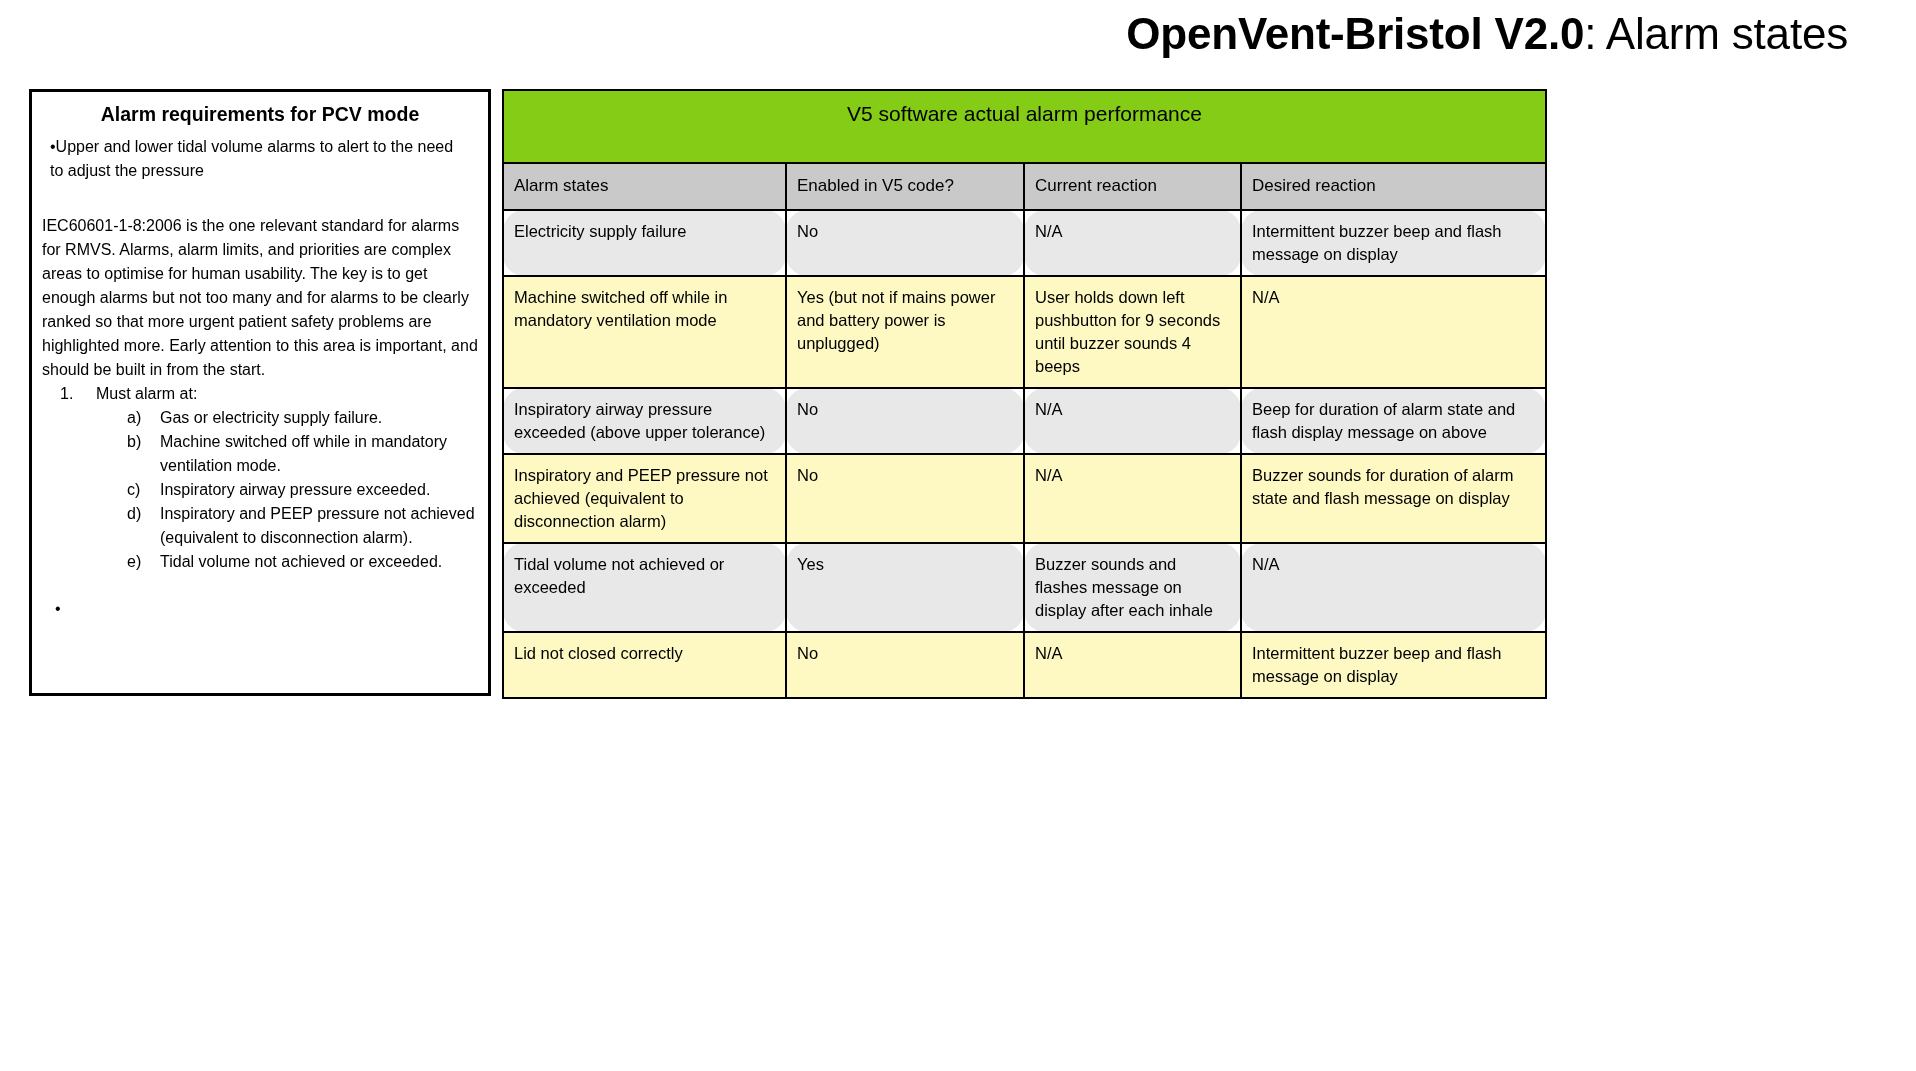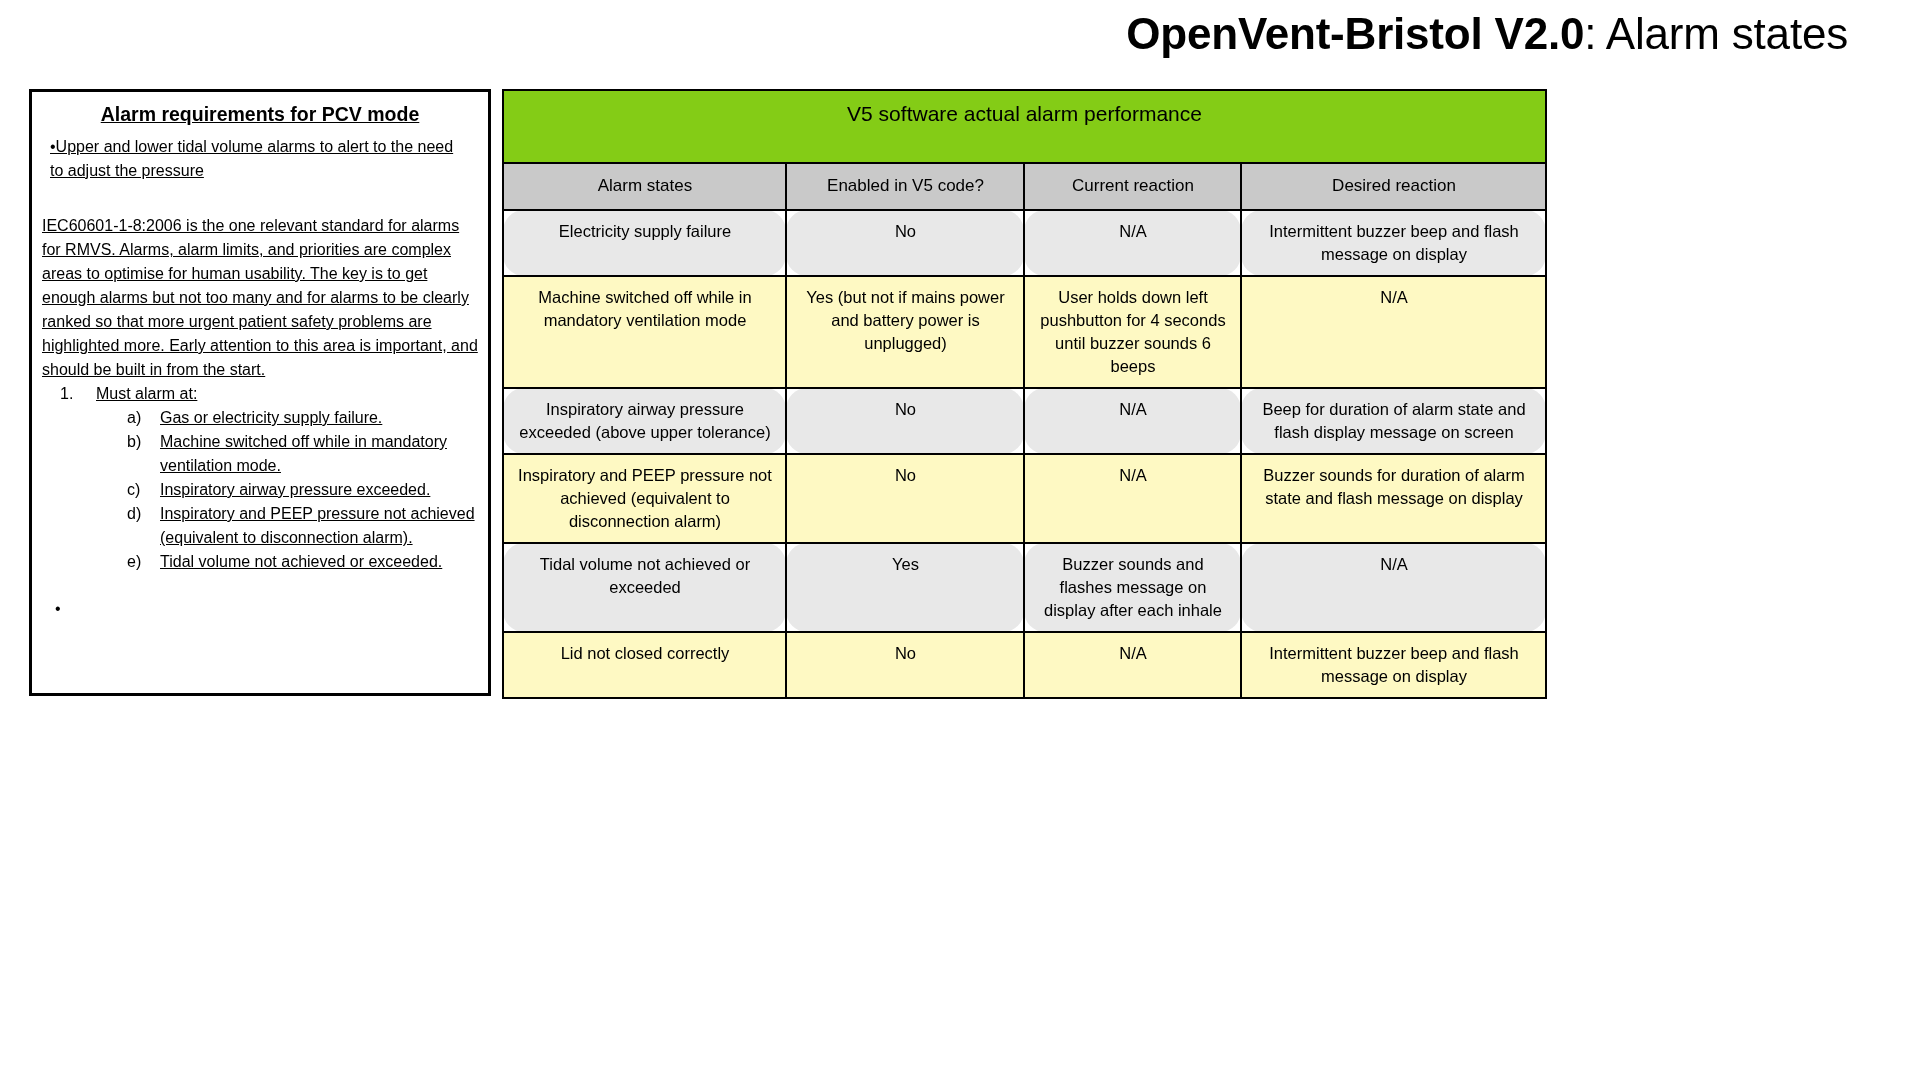--- a/index.html
+++ b/index.html
@@ -28,21 +28,20 @@
 
   
   .left-panel{
     position:absolute;
     left:29px;top:89px;
     width:462px;height:607px;
     border:3px solid #000000;
     background:#ffffff;
     box-sizing:border-box;
     padding:6px 10px 0 10px;
-    text-decoration:underline;
   }
   .lp-heading{
     font-size:19.5px;
     font-weight:bold;
     text-align:center;
     line-height:26px;
     margin:3px 0 1px 0;
   }
   .lp-body{
     font-size:16px;
@@ -94,21 +93,21 @@
     width:1043px;
     border-collapse:collapse;
     table-layout:fixed;
     font-size:16.5px;
   }
   .perf-table td, .perf-table th{
     border:2.5px solid #000000;
     vertical-align:top;
     padding:9px 9px 9px 10px;
     line-height:23px;
-    text-align:center;
+    text-align:left;
     font-weight:normal;
   }
   .tbl-title{
     background:#84cc16;
     text-align:center !important;
     font-size:21px;
     font-weight:normal;
     padding:11px 0 14px 0 !important;
     height:46px;
   }
@@ -204,28 +203,28 @@
 
       <tr class="row-light">
         <td>Electricity supply failure</td>
         <td>No</td>
         <td>N/A</td>
         <td>Intermittent buzzer beep and flash message on display</td>
       </tr>
       <tr class="row-dark">
         <td>Machine switched off while in mandatory ventilation mode</td>
         <td>Yes (but not if mains power and battery power is unplugged)</td>
-        <td>User holds down left pushbutton for 4 seconds until buzzer sounds 6 beeps</td>
+        <td>User holds down left pushbutton for 9 seconds until buzzer sounds 4 beeps</td>
         <td>N/A</td>
       </tr>
       <tr class="row-light">
         <td>Inspiratory airway pressure exceeded (above upper tolerance)</td>
         <td>No</td>
         <td>N/A</td>
-        <td>Beep for duration of alarm state and flash display message on screen</td>
+        <td>Beep for duration of alarm state and flash display message on above</td>
       </tr>
       <tr class="row-dark">
         <td>Inspiratory and PEEP pressure not achieved (equivalent to disconnection alarm)</td>
         <td>No</td>
         <td>N/A</td>
         <td>Buzzer sounds for duration of alarm state and flash message on display</td>
       </tr>
       <tr class="row-light">
         <td>Tidal volume not achieved or exceeded</td>
         <td>Yes</td>

